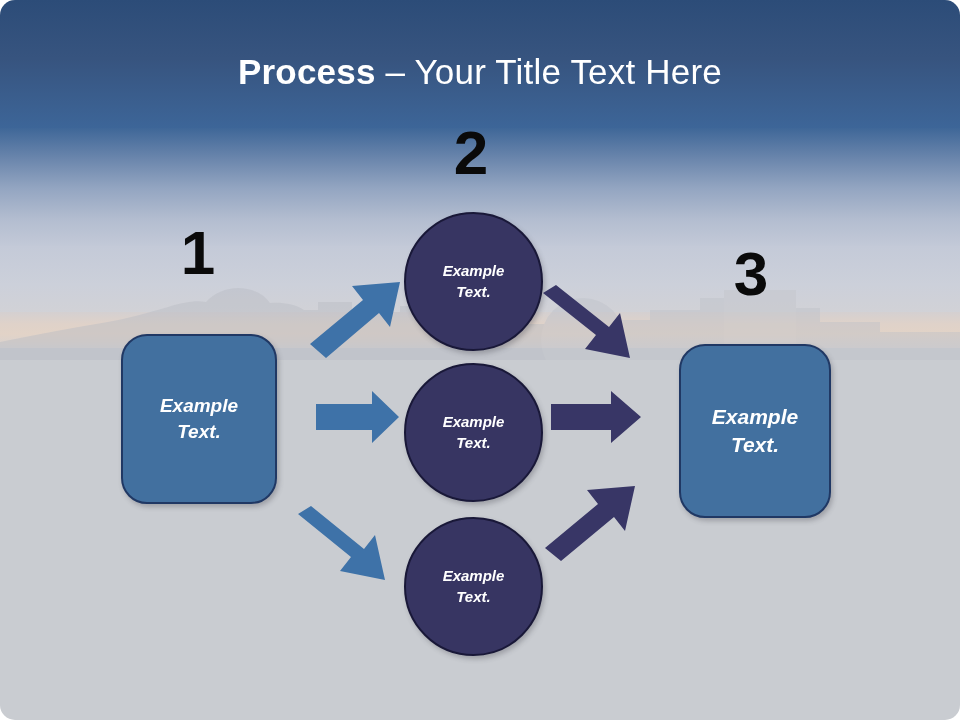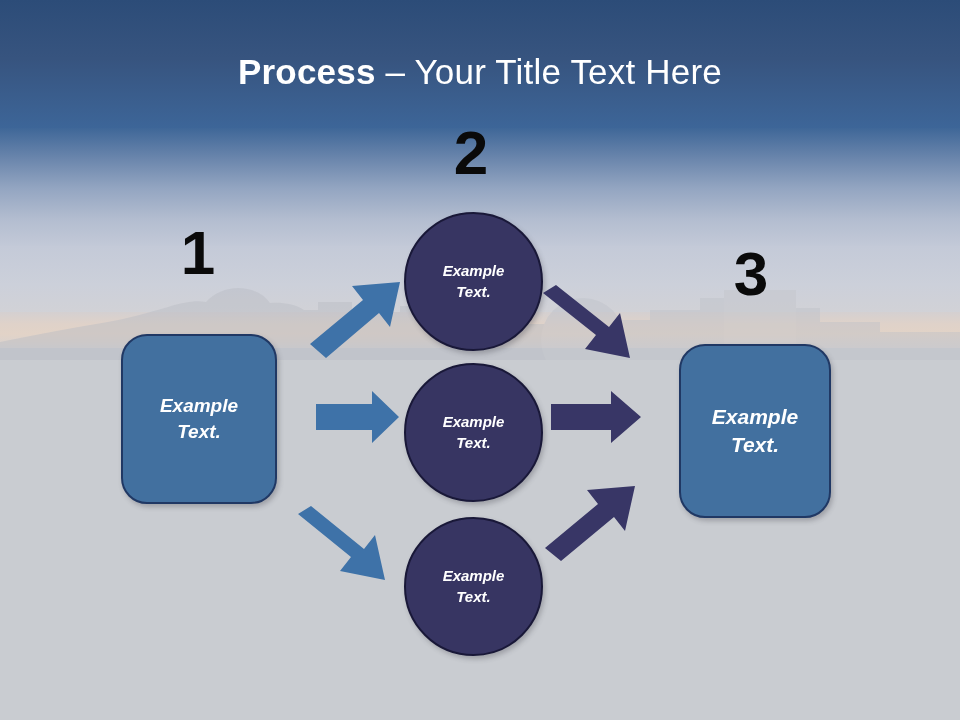--- a/index.html
+++ b/index.html
@@ -7,20 +7,21 @@
     padding: 0;
     background: #ffffff;
   }
 
   #slide {
     position: relative;
     width: 960px;
     height: 720px;
     overflow: hidden;
     font-family: "Liberation Sans", sans-serif;
+    border-radius: 15px;
   }
 
   
   .bg-layer { position: absolute; left: 0; width: 960px; }
 
   #bg-sky-top {
     top: 0;
     height: 130px;
     background: linear-gradient(to bottom, #2c4c78 0%, #37547f 45%, #3d6699 100%);
   }

